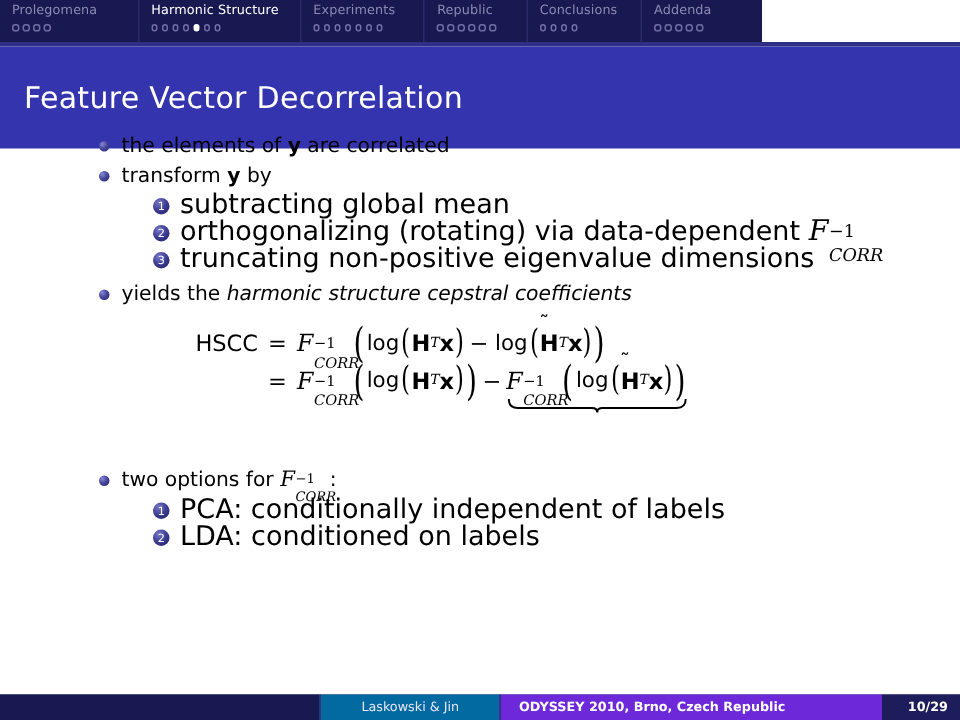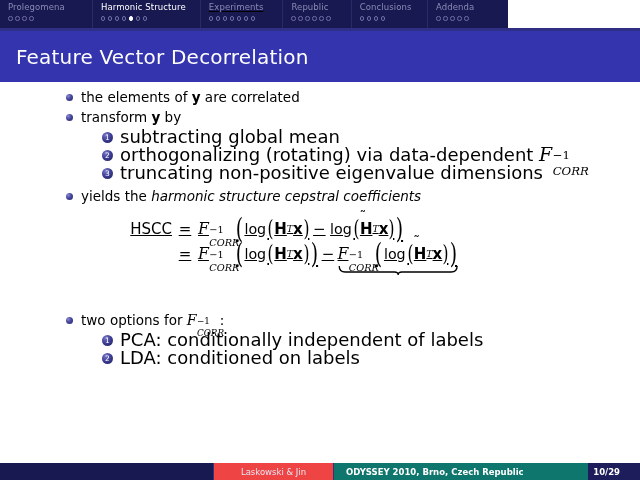--- a/index.html
+++ b/index.html
@@ -71,21 +71,21 @@
     position: absolute;
     left: 0; top: 28px;
     width: 640px; height: 3px;
     background: #2f2f86;
   }
 
   
   #titlebar {
     position: absolute;
     left: 0; top: 31px;
-    width: 640px; height: 51px;
+    width: 640px; height: 68px;
     background: #3434ae;
     display: flex;
     align-items: center;
   }
   #titlebar::after {
     content: "";
     position: absolute;
     left: 0; bottom: 0;
     width: 640px; height: 6px;
     background: linear-gradient(to bottom, rgba(52,52,174,1), rgba(255,255,255,0));
@@ -195,21 +195,20 @@
     margin-top: 14px;
     margin-left: 0;
     position: relative;
   }
   .eq-line {
     display: flex;
     align-items: center;
     justify-content: flex-start;
     font-size: 15px;
     margin-bottom: 6px;
-    text-decoration: underline;
   }
   .eq-lhs {
     width: 172px;
     text-align: right;
     padding-right: 0px;
     font-family: "DejaVu Sans", sans-serif;
     font-size: 15px;
   }
   .eq-eq {
     width: 26px;
@@ -313,42 +312,42 @@
     background: #191952;
     display: flex;
     align-items: center;
     font-size: 8.5px;
     color: #c9c9e4;
   }
   #footer-left-fill { width: 213px; height: 17px; background: #191952; }
   #footer-authors {
     width: 119px;
     height: 17px;
-    background: #ef4444;
+    background: #0369a1;
     display: flex; align-items: center; justify-content: center;
     color: #e6e6f5;
     border-left: 1px solid #33337c;
   }
   #footer-venue {
     flex: 1;
     height: 17px;
-    background: #0f766e;
+    background: #6d28d9;
     display: flex; align-items: center;
     padding-left: 12px;
     color: #ffffff;
     font-weight: bold;
     border-left: 1px solid #33337c;
     box-sizing: border-box;
   }
   #footer-page {
     width: 52px;
     height: 17px;
     background: #1d1d5c;
     display: flex; align-items: center; justify-content: flex-end;
-    padding-right: 20px;
+    padding-right: 8px;
     color: #ffffff;
     font-weight: bold;
     box-sizing: border-box;
   }
 </style>
 </head>
 <body>
 
 <div id="navbar">
     <div class="nav-section" style="width: 116px;">
@@ -365,21 +364,21 @@
       <div class="nav-dots">
         <span class="nav-dot"></span>
         <span class="nav-dot"></span>
         <span class="nav-dot"></span>
         <span class="nav-dot"></span>
         <span class="nav-dot filled"></span>
         <span class="nav-dot"></span>
         <span class="nav-dot"></span>
       </div>
     </div>
-    <div class="nav-section" style="width: 104px; text-decoration: underline;">
+    <div class="nav-section" style="width: 104px;">
       <div class="nav-label">Experiments</div>
       <div class="nav-dots">
         <span class="nav-dot"></span>
         <span class="nav-dot"></span>
         <span class="nav-dot"></span>
         <span class="nav-dot"></span>
         <span class="nav-dot"></span>
         <span class="nav-dot"></span>
         <span class="nav-dot"></span>
       </div>

